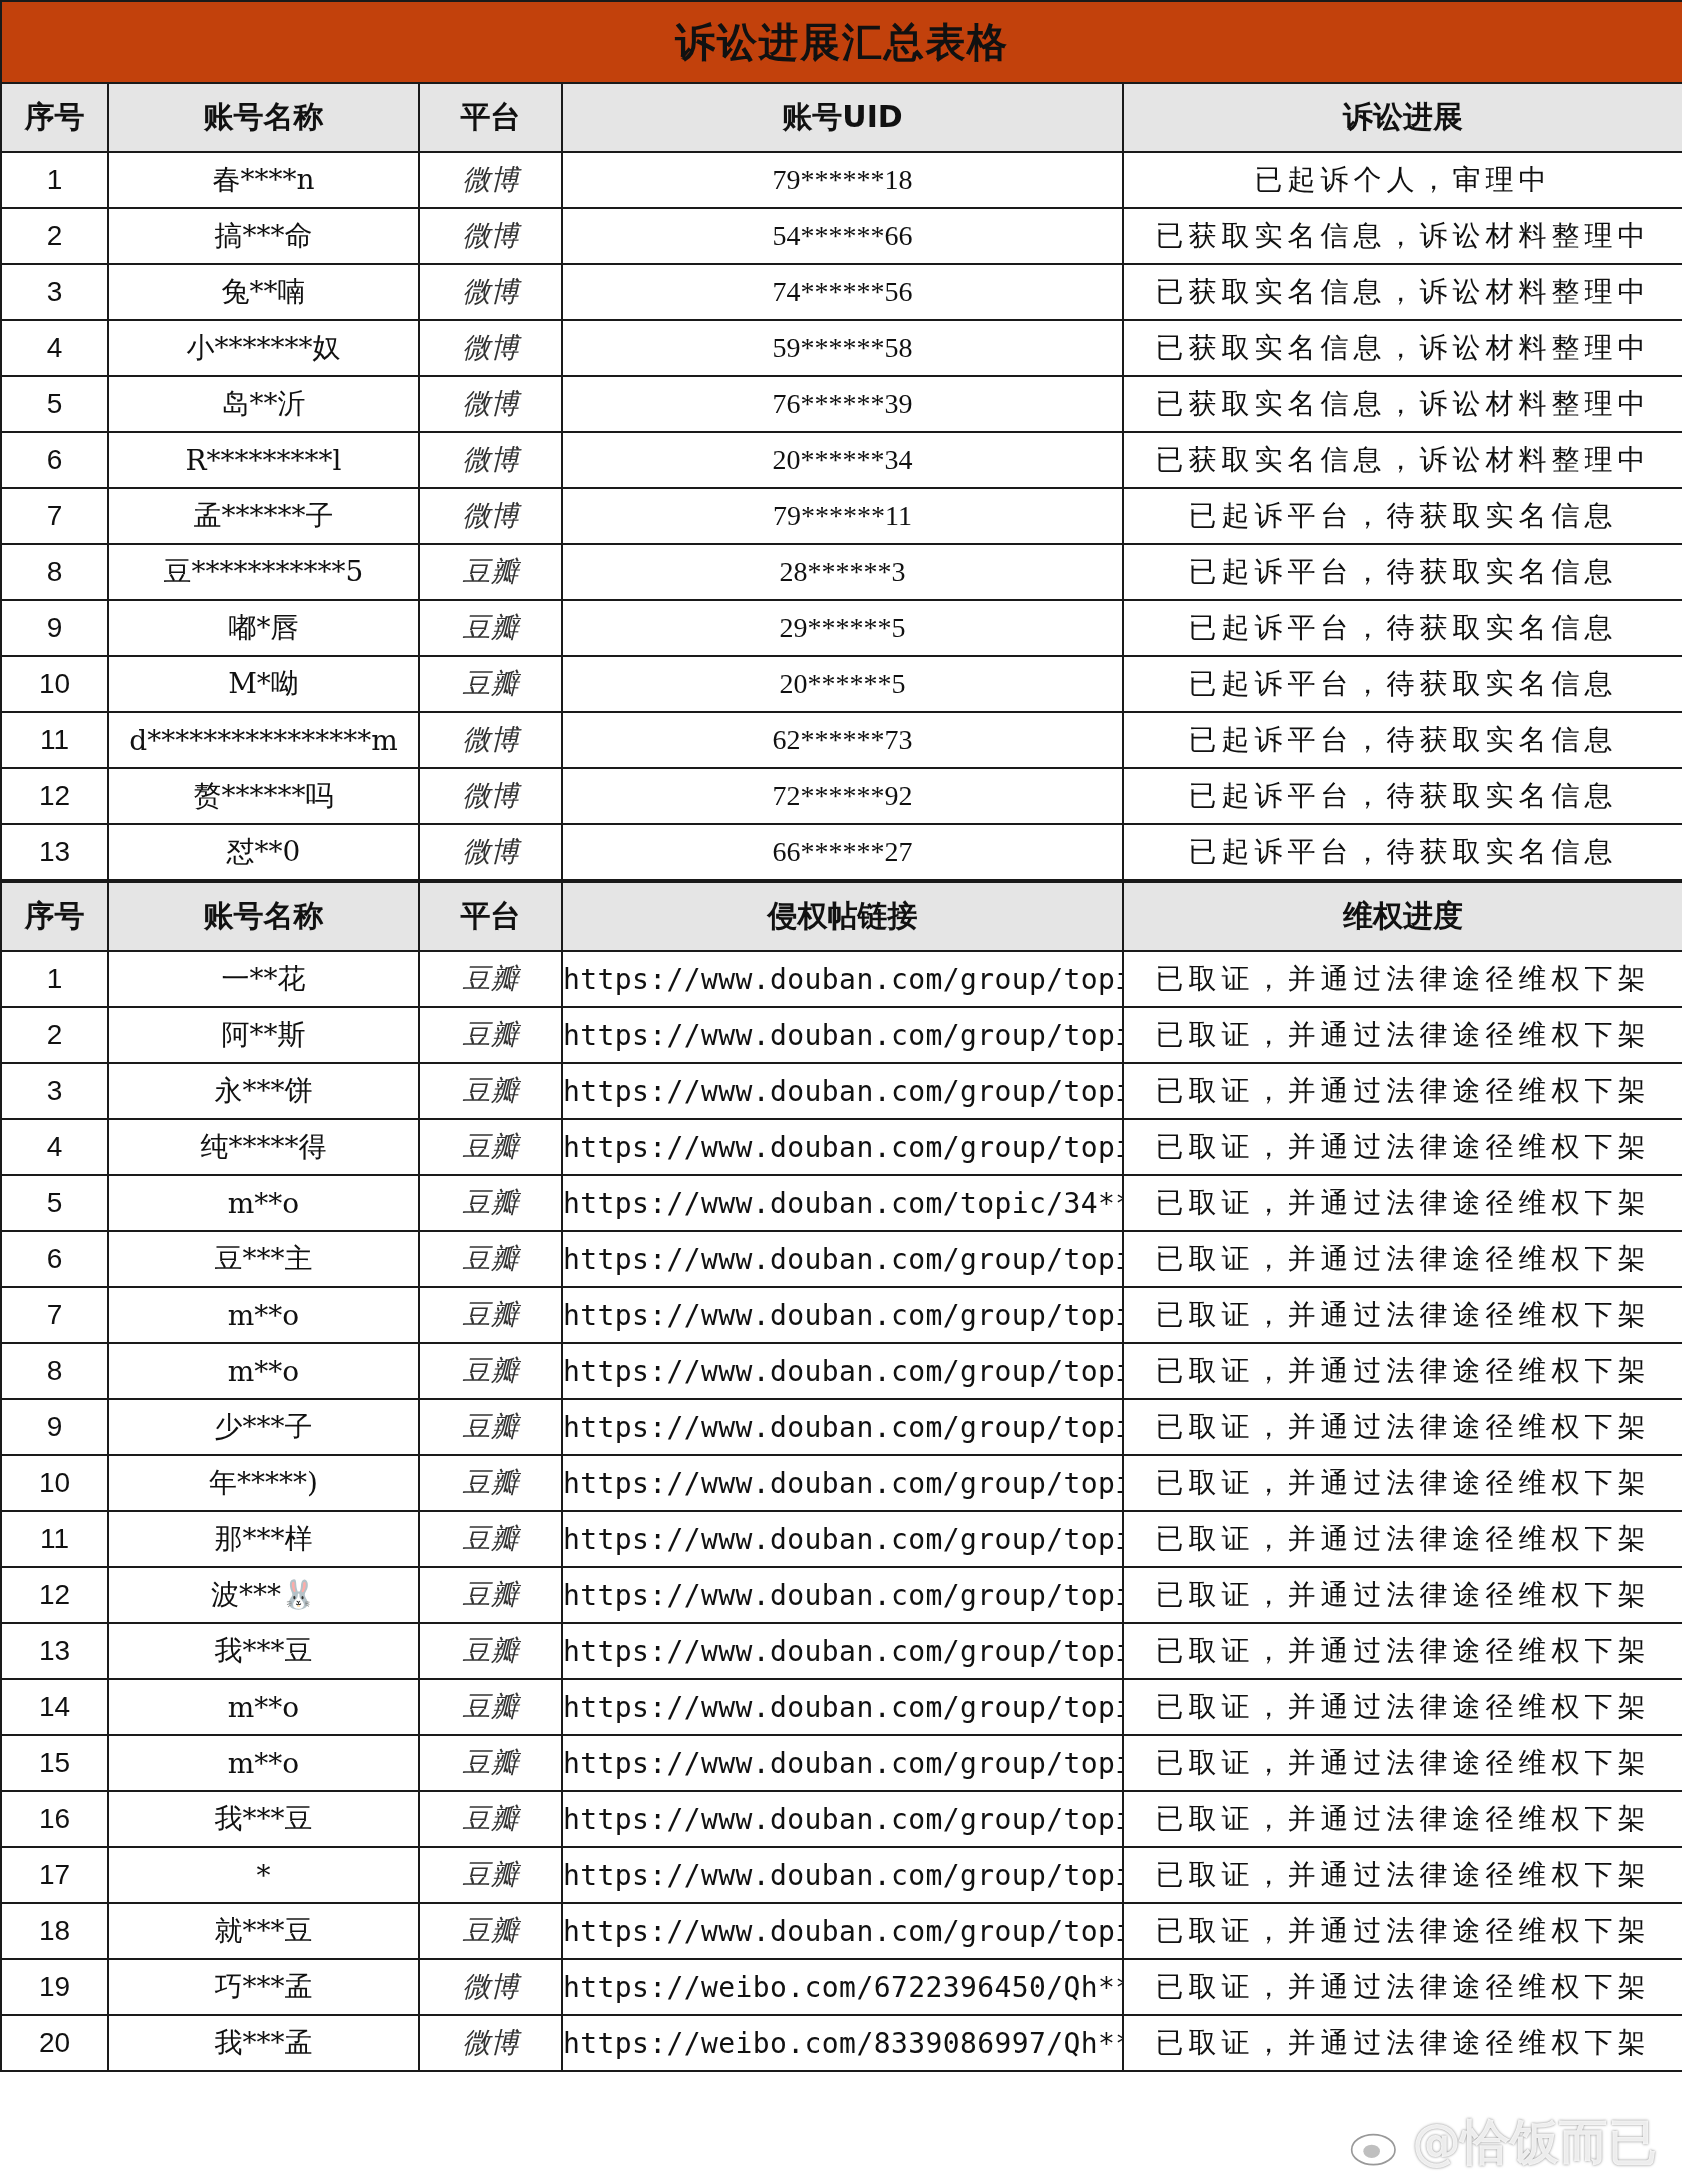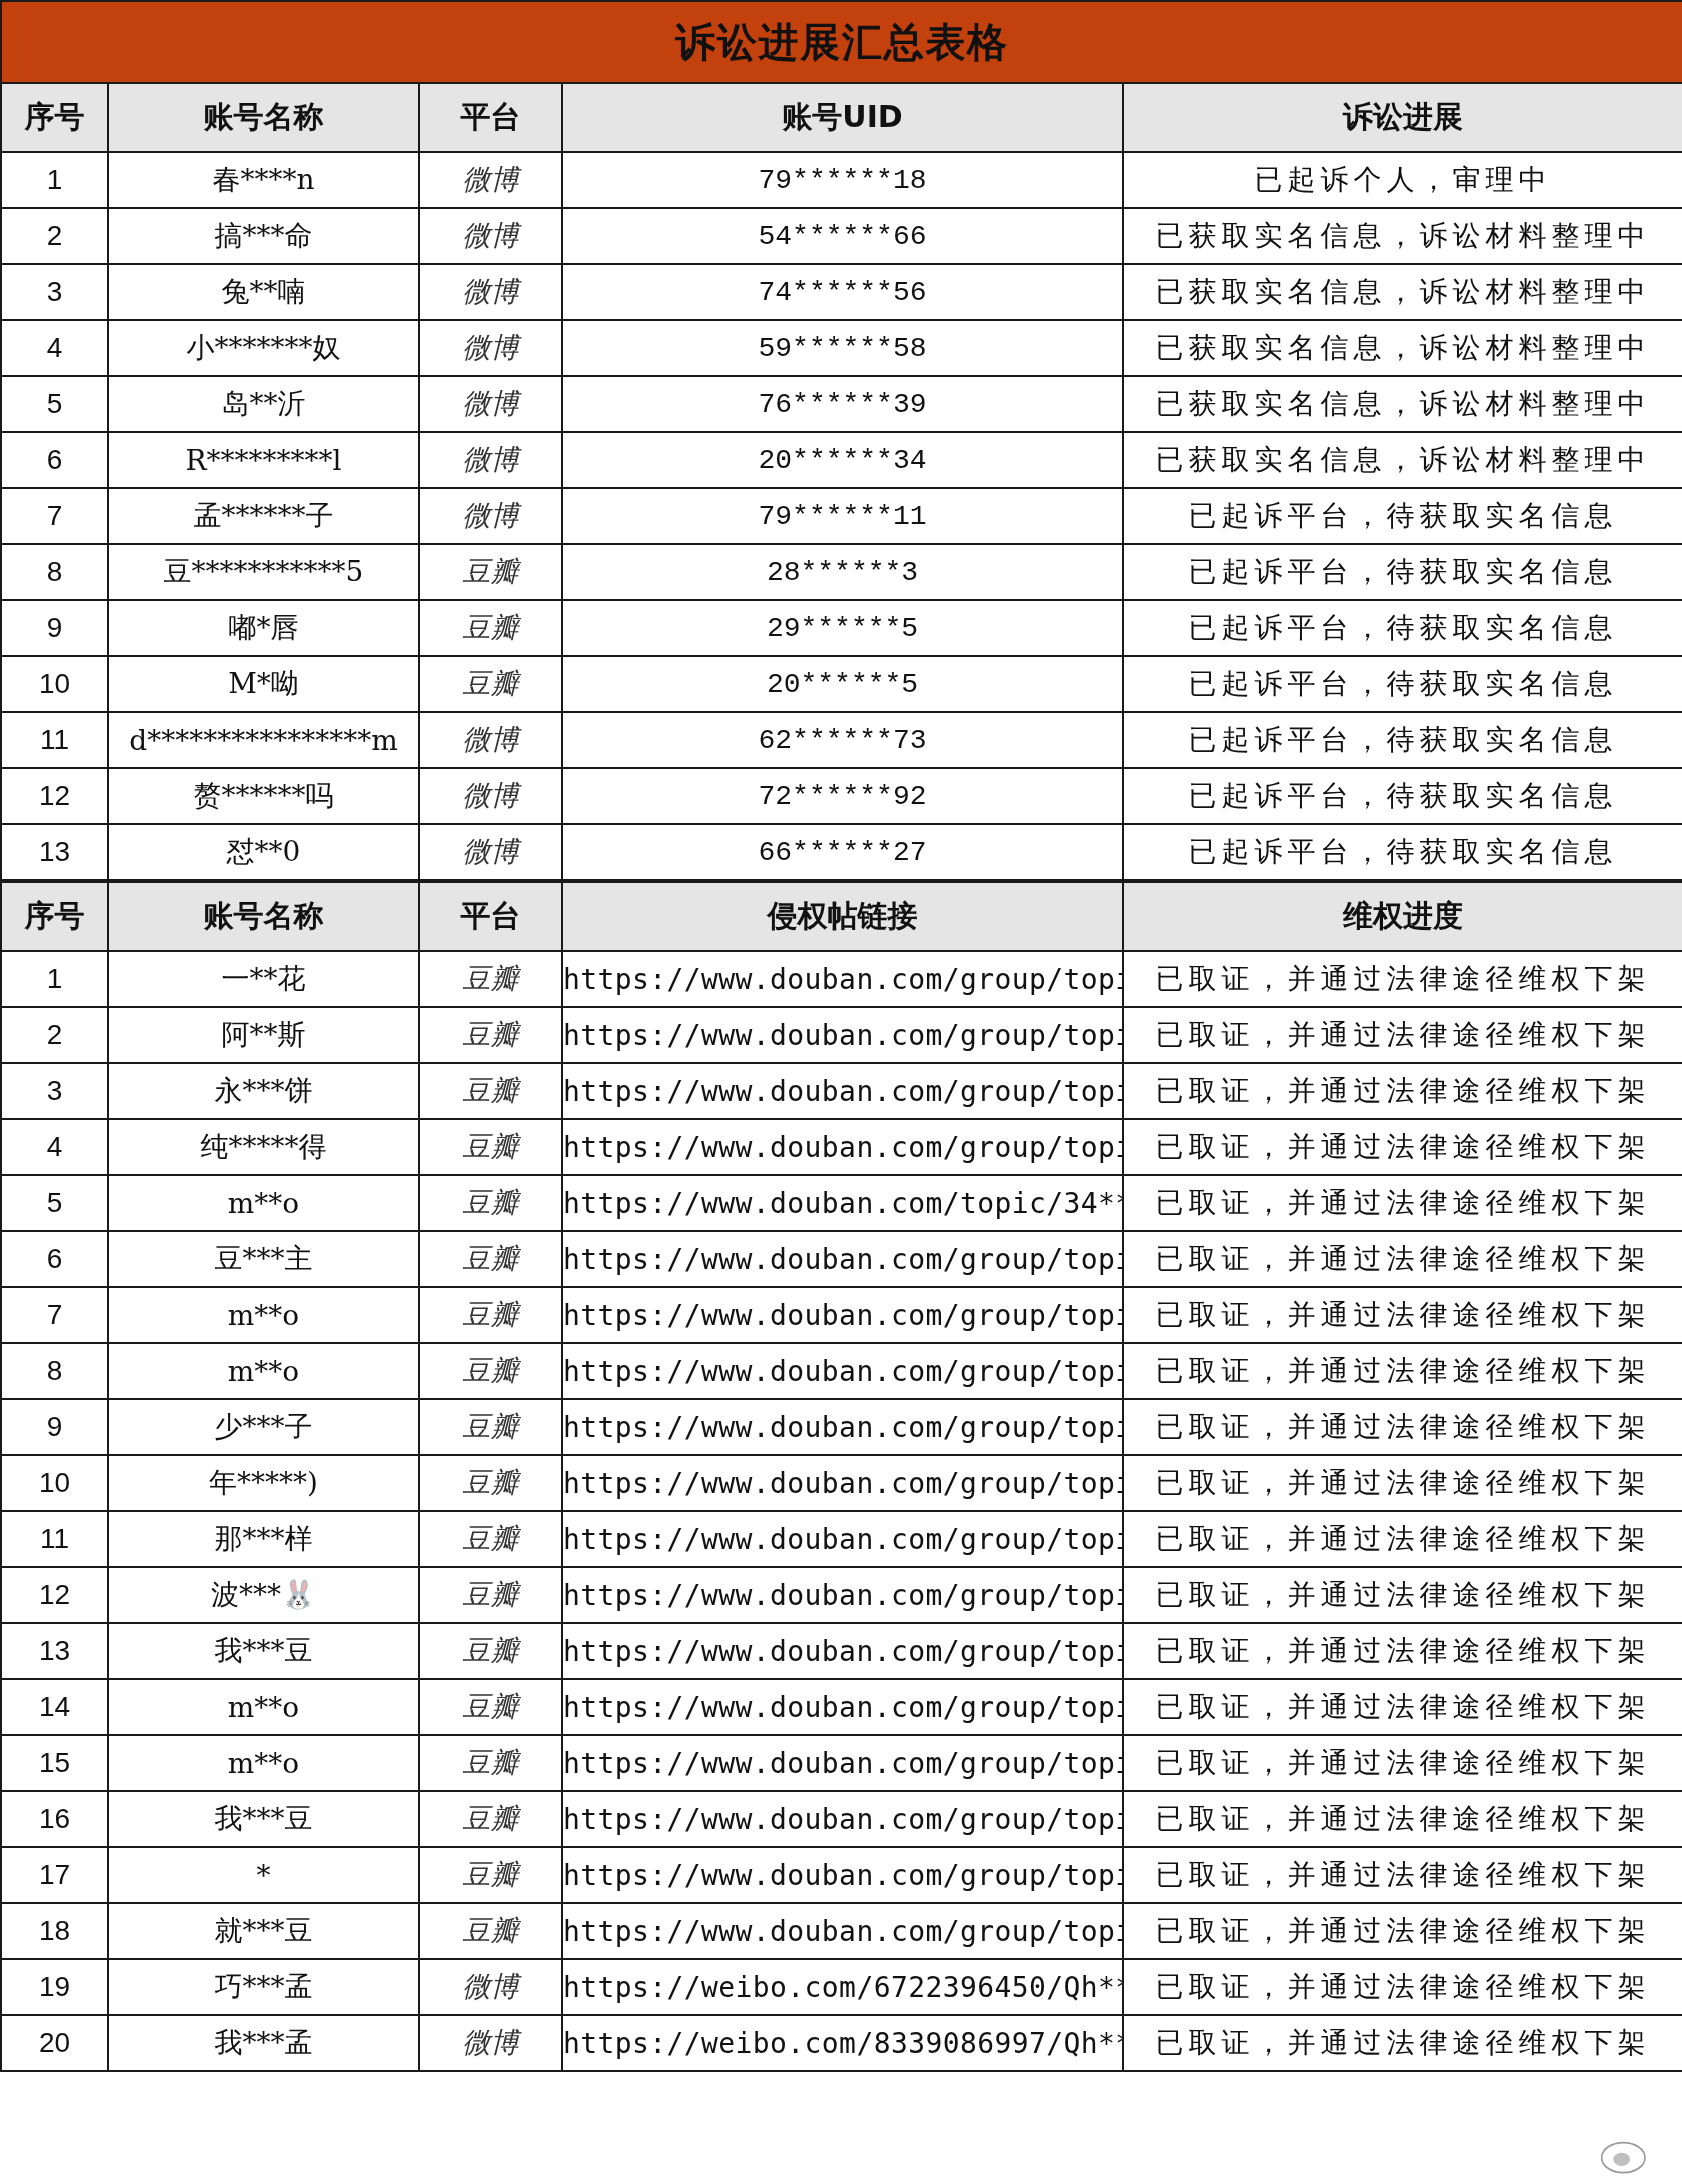--- a/index.html
+++ b/index.html
@@ -6,21 +6,21 @@
   body { width:1682px; height:2183px; position:relative; overflow:hidden; font-family:"DejaVu Sans", sans-serif; color:#111; }
   table { border-collapse:collapse; width:1682px; table-layout:fixed; }
   td, th { border:2.5px solid #1a1a1a; text-align:center; vertical-align:middle; padding:0; overflow:hidden; white-space:nowrap; }
   .title-cell { background:#c2410c; height:80px; font-size:40px; font-weight:bold; letter-spacing:1.7px;margin-left:28px; }
   .head-cell { background:#e5e5e5; height:67px; font-size:30px; font-weight:bold; }
   .data-row td { height:54px; font-size:28px; background:#fff; }
   .t2 .data-row td { height:54px; }
   .c-idx { font-family:"Liberation Sans", sans-serif; font-size:29px; }
   .c-name { font-family:"DejaVu Serif", serif;border-radius:20px; }
   .c-plat { font-family:"DejaVu Serif", serif; color:#333;font-style:italic; }
-  .c-uid { font-family:Liberation Mono, monospace; font-size:29px;border-radius:24px; }
+  .c-uid { font-family:Liberation Serif, serif; font-size:29px;border-radius:24px; }
   .c-url { font-family:"DejaVu Sans Mono", monospace; font-size:20px; letter-spacing:0.4px; }
   .c-prog { font-family:Liberation Mono, monospace; letter-spacing:5px;margin-top:20px; }
   .watermark { position:absolute; right:25px; bottom:6.7px; font-size:49px; font-weight:bold; color:rgba(255,255,255,0.85); text-shadow:0 0 2.5px rgba(0,0,0,0.5); font-family:"DejaVu Sans", sans-serif; display:flex; align-items:center; gap:5px; }
   .wb-logo { width:59px; height:50px; display:inline-block; }
 </style>
 </head>
 <body>
 
 <table>
   <colgroup>
@@ -298,14 +298,15 @@
     </tbody>
 </table>
 
 <div class="watermark">
   <svg class="wb-logo" viewBox="0 0 70 60">
     <ellipse cx="30" cy="38" rx="26" ry="18" fill="rgba(255,255,255,0.85)" stroke="rgba(0,0,0,0.4)" stroke-width="2"></ellipse>
     <ellipse cx="28" cy="40" rx="10" ry="8" fill="rgba(0,0,0,0.25)"></ellipse>
     <path d="M46 8 A18 18 0 0 1 64 26" stroke="rgba(255,255,255,0.9)" stroke-width="5" fill="none"></path>
     <path d="M46 16 A10 10 0 0 1 56 26" stroke="rgba(255,255,255,0.9)" stroke-width="4" fill="none"></path>
   </svg>
+  <span>@恰饭而已</span>
 </div>
 
 
 </body></html>

